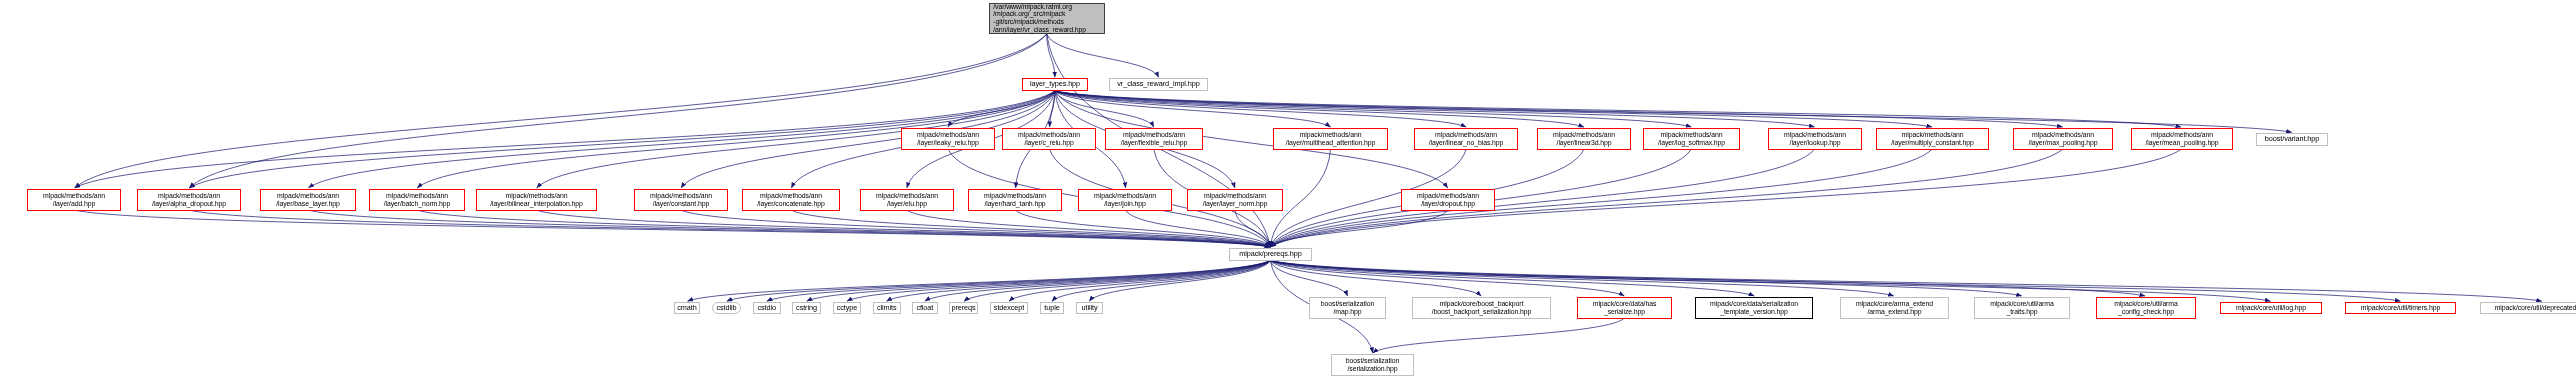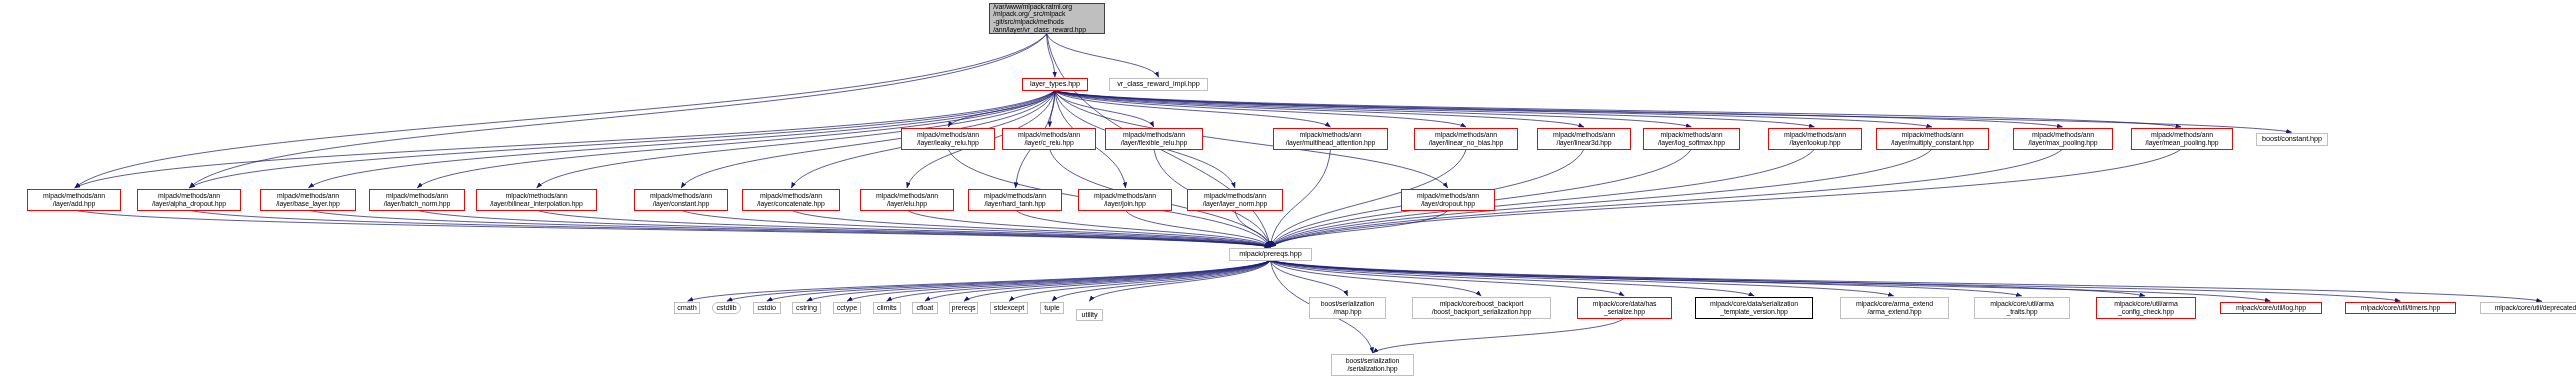--- a/index.html
+++ b/index.html
@@ -148,21 +148,21 @@
       <div class="node red t10" style="left: 1643px; top: 128px; width: 97px; height: 21.6px;">mlpack/methods/ann
 /layer/log_softmax.hpp</div>
       <div class="node red t10" style="left: 1768px; top: 128px; width: 94px; height: 21.6px;">mlpack/methods/ann
 /layer/lookup.hpp</div>
       <div class="node red t10" style="left: 1876px; top: 128px; width: 113px; height: 21.6px;">mlpack/methods/ann
 /layer/multiply_constant.hpp</div>
       <div class="node red t10" style="left: 2013px; top: 128px; width: 100px; height: 21.6px;">mlpack/methods/ann
 /layer/max_pooling.hpp</div>
       <div class="node red t10" style="left: 2131px; top: 128px; width: 102px; height: 21.6px;">mlpack/methods/ann
 /layer/mean_pooling.hpp</div>
-      <div class="node  t11" style="left: 2256px; top: 133px; width: 72px; height: 13px;">boost/constant.hpp</div>
+      <div class="node  t11" style="left: 2256px; top: 133px; width: 72px; height: 13px;">boost/variant.hpp</div>
       <div class="node red t10" style="left: 27px; top: 189px; width: 94px; height: 21.6px;">mlpack/methods/ann
 /layer/add.hpp</div>
       <div class="node red t10" style="left: 137px; top: 189px; width: 104px; height: 21.6px;">mlpack/methods/ann
 /layer/alpha_dropout.hpp</div>
       <div class="node red t10" style="left: 260px; top: 189px; width: 96px; height: 21.6px;">mlpack/methods/ann
 /layer/base_layer.hpp</div>
       <div class="node red t10" style="left: 369px; top: 189px; width: 96px; height: 21.6px;">mlpack/methods/ann
 /layer/batch_norm.hpp</div>
       <div class="node red t10" style="left: 476px; top: 189px; width: 121px; height: 21.6px;">mlpack/methods/ann
 /layer/bilinear_interpolation.hpp</div>
@@ -184,21 +184,21 @@
       <div class="node  t11" style="left: 674px; top: 302px; width: 26px; height: 12.4px;">cmath</div>
       <div class="node  t11" style="left: 712px; top: 302px; width: 29px; height: 12.4px; border-radius: 6px;">cstdlib</div>
       <div class="node  t11" style="left: 753px; top: 302px; width: 27.5px; height: 12.4px;">cstdio</div>
       <div class="node  t11" style="left: 792px; top: 302px; width: 29px; height: 12.4px;">cstring</div>
       <div class="node  t11" style="left: 833px; top: 302px; width: 28px; height: 12.4px;">cctype</div>
       <div class="node  t11" style="left: 873px; top: 302px; width: 27.5px; height: 12.4px;">climits</div>
       <div class="node  t11" style="left: 912px; top: 302px; width: 25.6px; height: 12.4px;">cfloat</div>
       <div class="node  t11" style="left: 949px; top: 302px; width: 29px; height: 12.4px;">prereqs</div>
       <div class="node  t11" style="left: 990px; top: 302px; width: 38px; height: 12.4px;">stdexcept</div>
       <div class="node  t11" style="left: 1040px; top: 302px; width: 24px; height: 12.4px;">tuple</div>
-      <div class="node  t11" style="left: 1076px; top: 302px; width: 27px; height: 12.4px; margin-top: 7px;">utility</div>
+      <div class="node  t11" style="left: 1076px; top: 302px; width: 27px; height: 12.4px;">utility</div>
       <div class="node  t10" style="left: 1309px; top: 297px; width: 77px; height: 21.6px;">boost/serialization
 /map.hpp</div>
       <div class="node  t10" style="left: 1412px; top: 297px; width: 139px; height: 21.6px;">mlpack/core/boost_backport
 /boost_backport_serialization.hpp</div>
       <div class="node red t10" style="left: 1577px; top: 297px; width: 95px; height: 21.6px;">mlpack/core/data/has
 _serialize.hpp</div>
       <div class="node black t10" style="left: 1695px; top: 297px; width: 118px; height: 21.6px;">mlpack/core/data/serialization
 _template_version.hpp</div>
       <div class="node  t10" style="left: 1840px; top: 297px; width: 109px; height: 21.6px;">mlpack/core/arma_extend
 /arma_extend.hpp</div>

